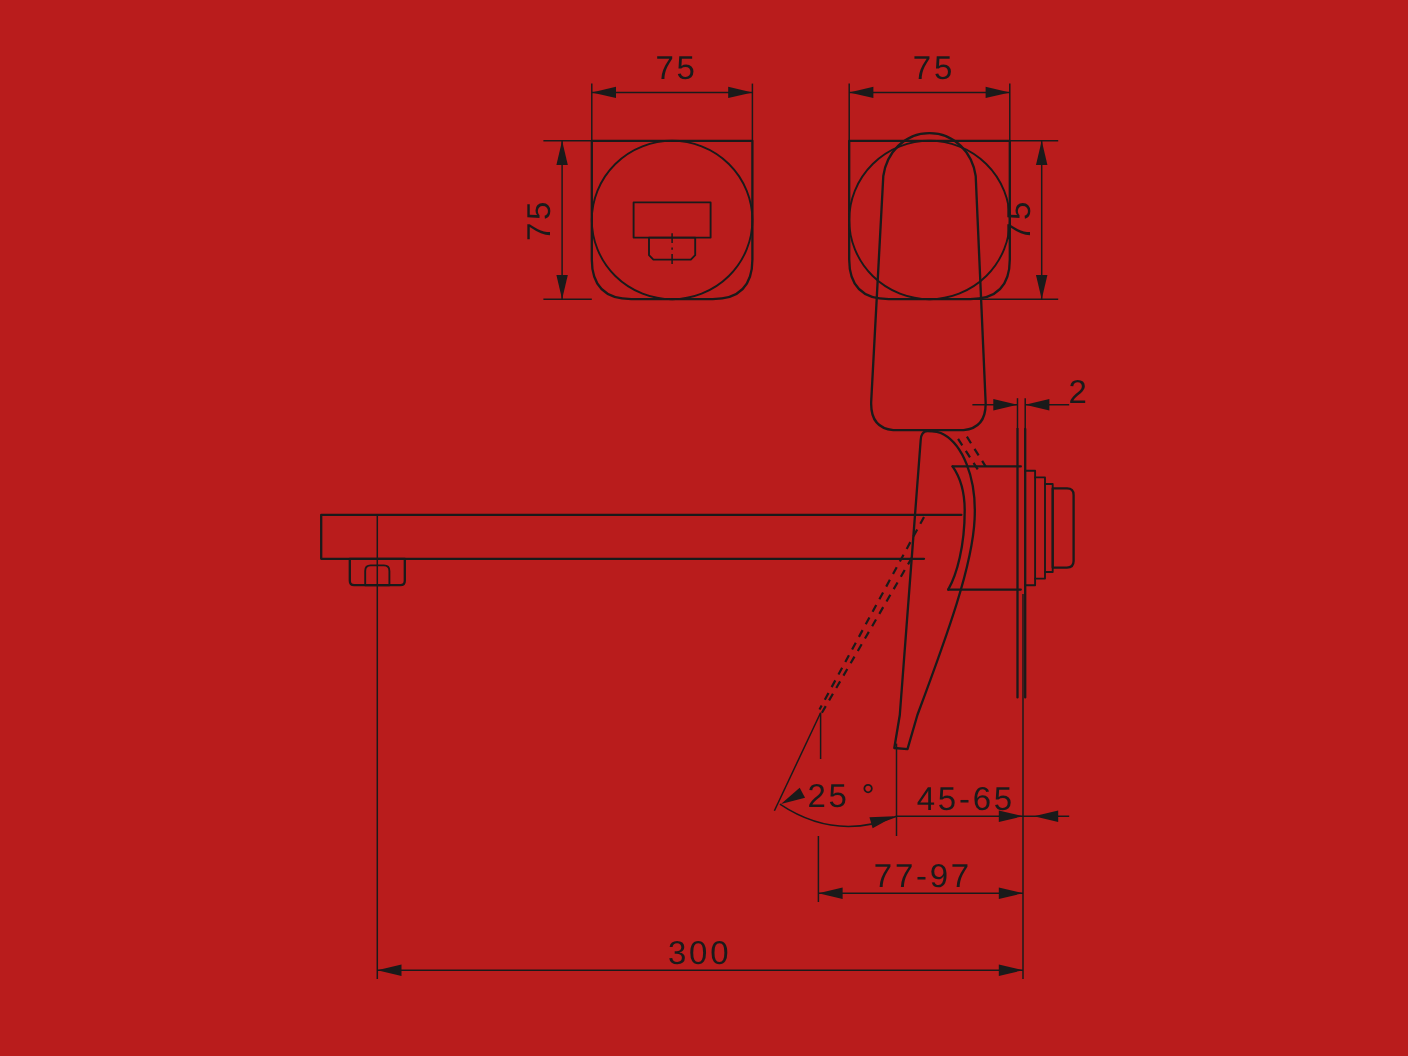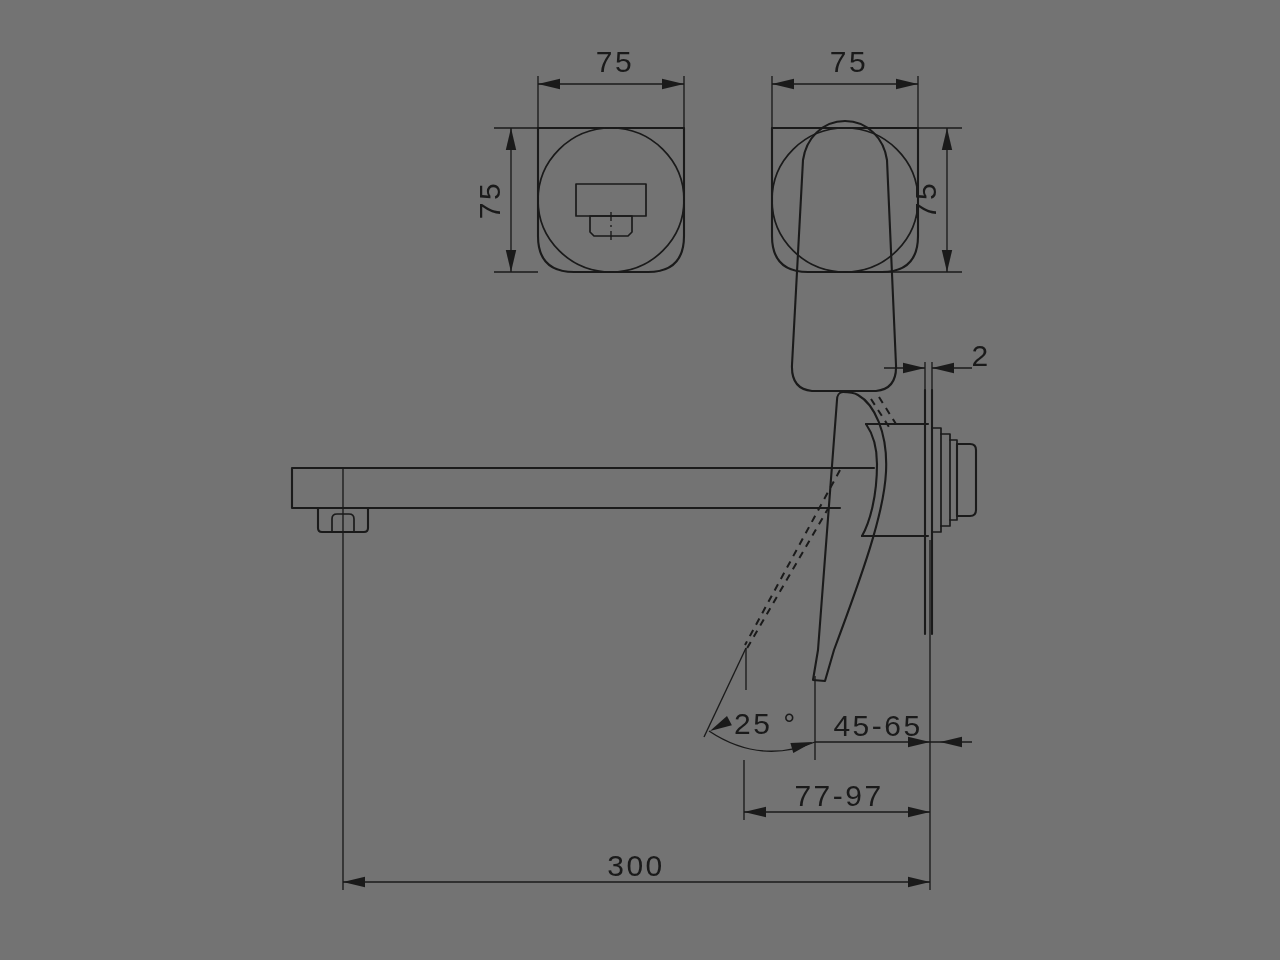--- a/index.html
+++ b/index.html
@@ -11,21 +11,21 @@
   body {
     width: 1280px;
     height: 960px;
     font-family: "Liberation Sans", sans-serif;
     overflow: hidden;
   }
   #drawing-root {
     position: relative;
     width: 1280px;
     height: 960px;
-    background: #737373;
+    background: #b91c1c;
   }
   svg#tech-drawing {
     display: block;
     width: 1280px;
     height: 960px;
   }
   .obj      { fill: none; stroke: #1a1a1a; stroke-width: 2.1; stroke-linejoin: round; stroke-linecap: round; }
   .obj-thin { fill: none; stroke: #1a1a1a; stroke-width: 1.7; stroke-linejoin: round; stroke-linecap: round; }
   .hidden-l { fill: none; stroke: #1a1a1a; stroke-width: 2.0; stroke-dasharray: 7 6; stroke-linecap: butt; }
   .dim      { fill: none; stroke: #1a1a1a; stroke-width: 1.35; stroke-linecap: butt; }

